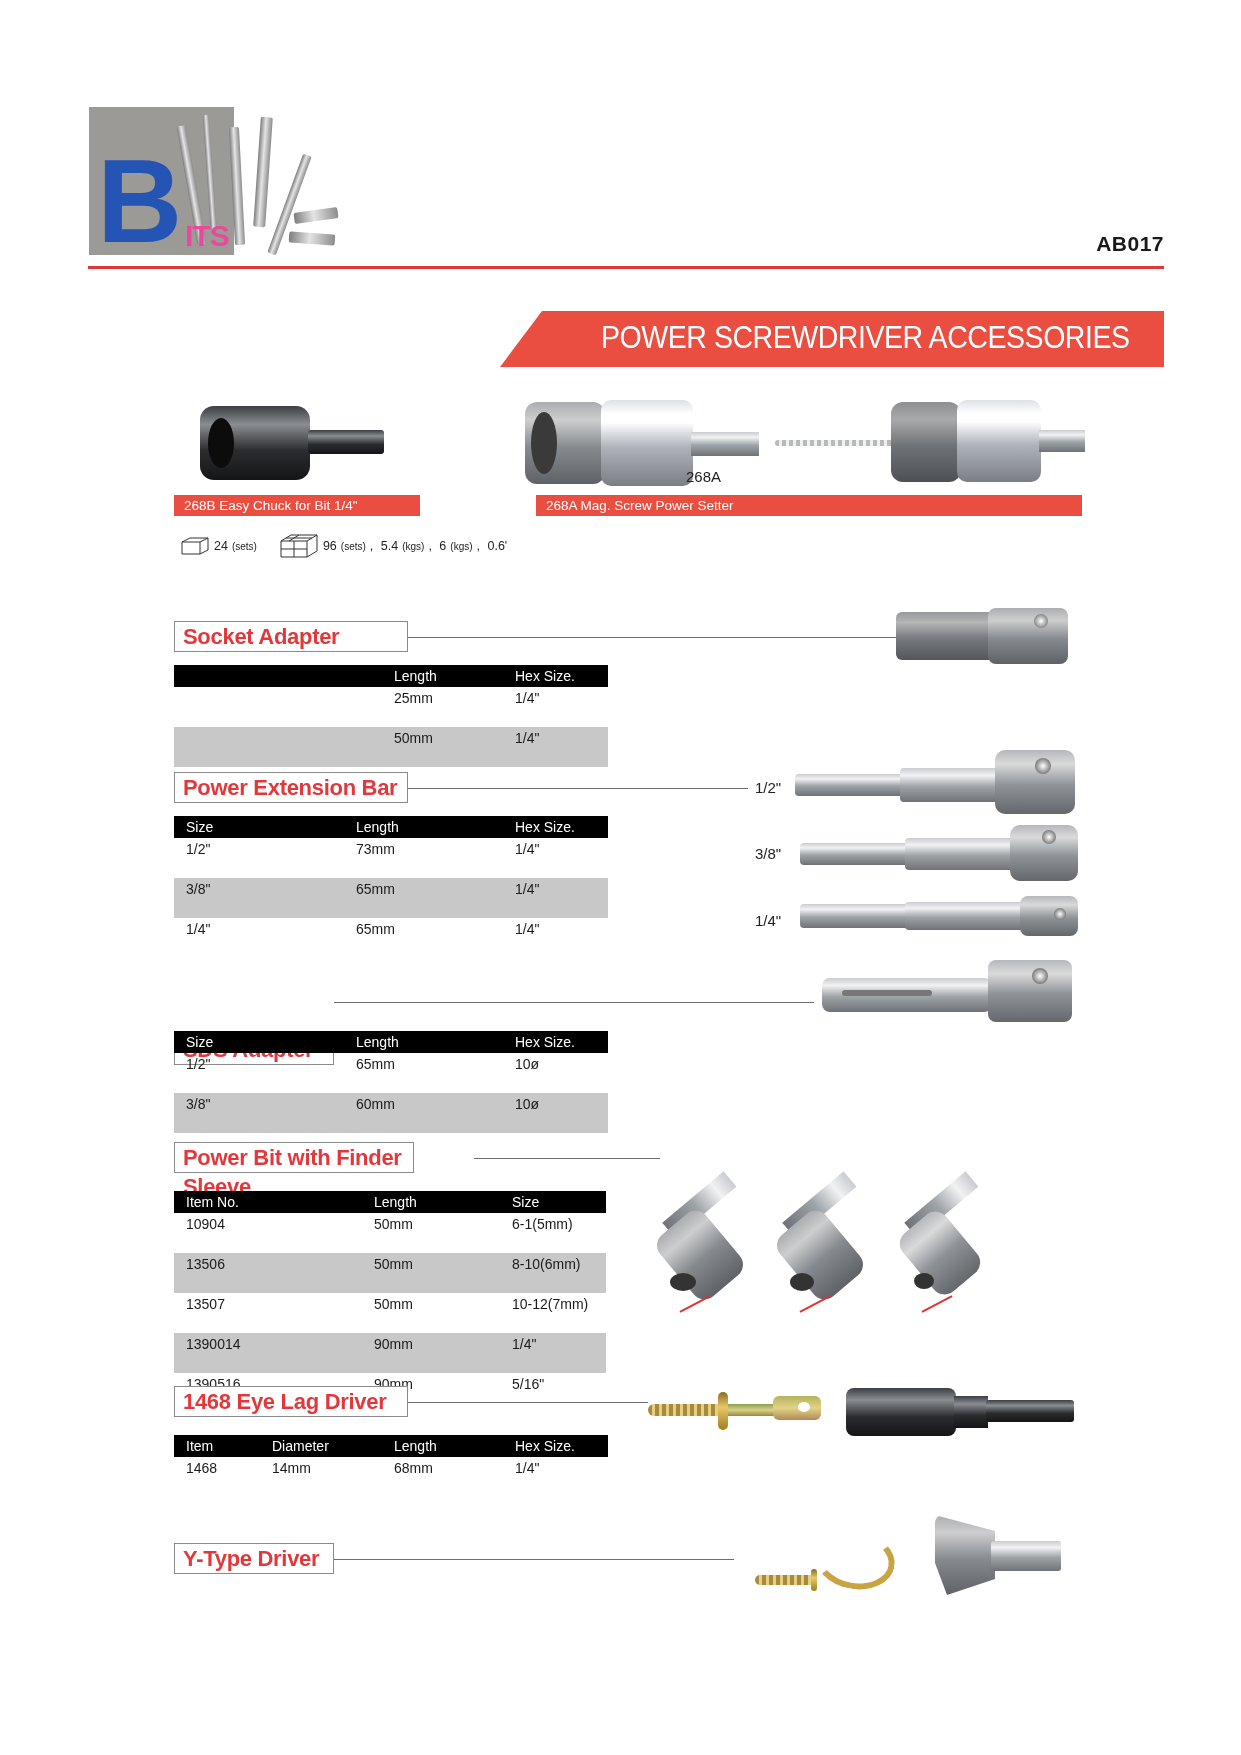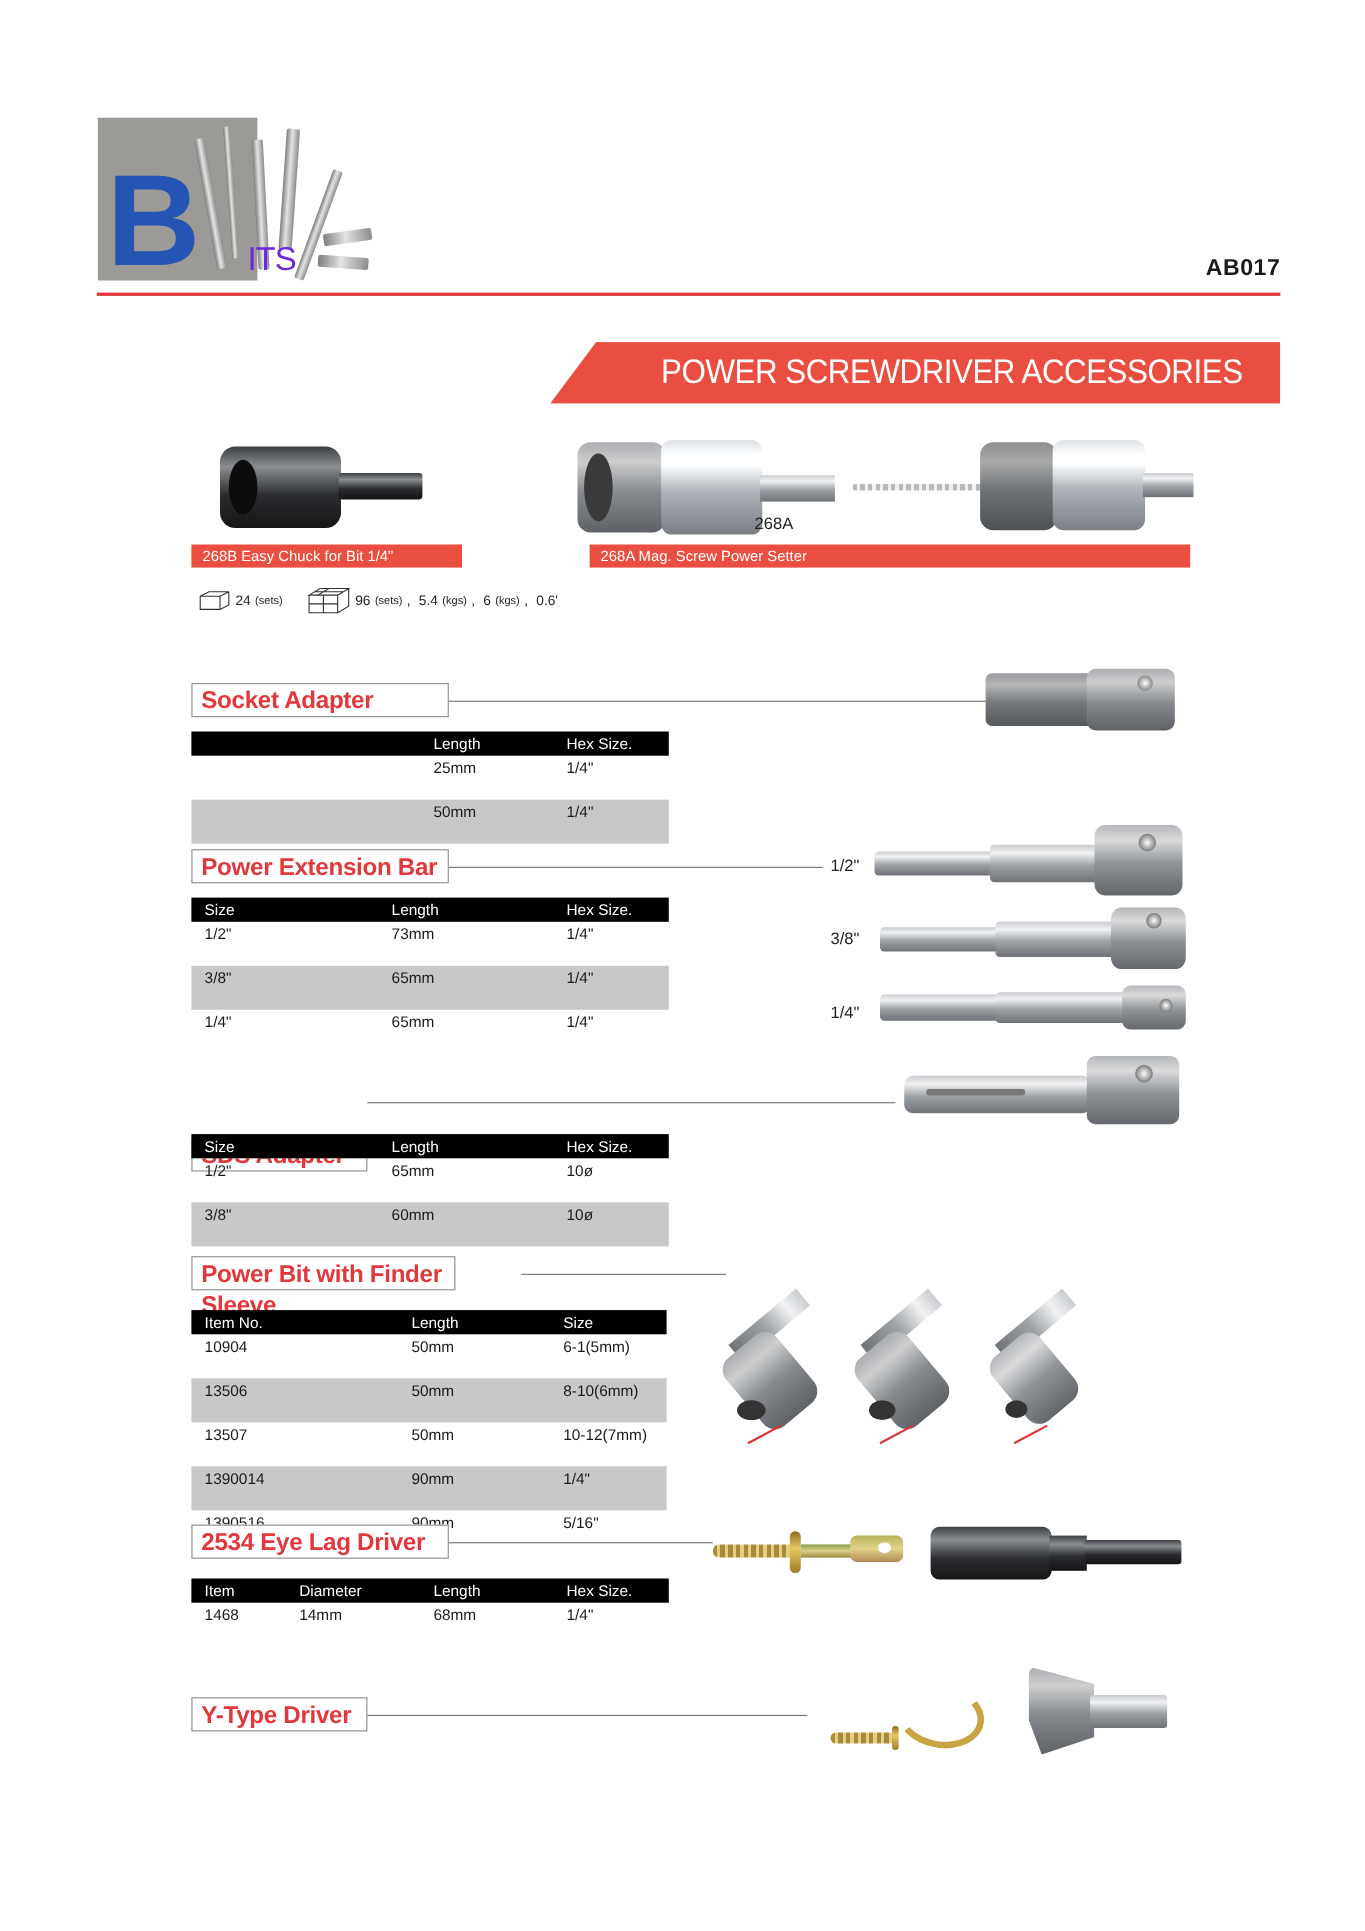--- a/index.html
+++ b/index.html
@@ -5,21 +5,21 @@
   html, body { margin:0; padding:0; background:#ffffff; }
   body { width:1241px; height:1755px; position:relative; overflow:hidden;
          font-family:"Liberation Sans", sans-serif; color:#111; }
   .abs { position:absolute; }
 
   
   .logo { left:89px; top:107px; width:240px; height:148px; }
   .logo-bg { position:absolute; left:0; top:0; width:145px; height:148px; background:#9b9a96; }
   .logo-B { position:absolute; left:8px; top:44px; font-family:"Liberation Sans", sans-serif; font-weight:900;
             font-size:118px; line-height:100px; color:#2455b4; letter-spacing:-4px; }
-  .logo-its { position:absolute; left:96px; top:112px; font-weight:400; font-size:30px; color:#6d28d9; letter-spacing:-1px;margin-left:40px; }
+  .logo-its { position:absolute; left:96px; top:112px; font-weight:700; font-size:30px; color:#ec4899; letter-spacing:-1px; }
   .bit { position:absolute; background:linear-gradient(90deg,#7d7d7d,#e4e4e4 45%,#8c8c8c); border-radius:2px; }
 
   .code { right:77px; top:232px; font-weight:900; font-size:21px; letter-spacing:0.5px; color:#1a1a1a; }
   .header-rule { left:88px; top:266px; width:1076px; height:3px; background:#e0373a; }
 
   
   .banner { left:500px; top:311px; width:664px; height:56px; background:#ea4e40;
             clip-path:polygon(42px 0, 100% 0, 100% 100%, 0 100%); }
   .banner-text { position:absolute; right:34px; top:9px; color:#fff; font-size:31px; letter-spacing:-0.5px; font-weight:400;
                  transform:scaleX(0.92); transform-origin:right; }
@@ -263,21 +263,21 @@
     <span class="cell" style="left:200px">90mm</span>
     <span class="cell" style="left:338px">1/4"</span>
   </div>
   <div class="row">
     <span class="cell" style="left:12px">1390516</span>
     <span class="cell" style="left:200px">90mm</span>
     <span class="cell" style="left:338px">5/16"</span>
   </div>
 </div>
 
-<div class="abs sec-title" style="left:174px;top:1386px;width:234px;">2534 Eye Lag Driver</div>
+<div class="abs sec-title" style="left:174px;top:1386px;width:234px;">1468 Eye Lag Driver</div>
 <div class="abs sec-line" style="left:408px;top:1402px;width:240px;"></div>
 <div class="abs" style="left:648px;top:1390px;width:180px;height:40px;">
   <div class="gold" style="position:absolute;left:0;top:14px;width:80px;height:12px;border-radius:6px;background:repeating-linear-gradient(90deg,#a78a3d 0 4px,#e6cf7f 4px 7px);"></div>
   <div class="gold" style="position:absolute;left:70px;top:2px;width:10px;height:38px;border-radius:5px;"></div>
   <div style="position:absolute;left:80px;top:14px;width:50px;height:12px;background:linear-gradient(180deg,#8aa04a,#d9d18a,#9a8740);"></div>
   <div style="position:absolute;left:125px;top:6px;width:48px;height:24px;border-radius:6px;background:linear-gradient(180deg,#b4b35a,#e2d38a,#b08a56);"></div>
   <div style="position:absolute;left:150px;top:12px;width:12px;height:10px;border-radius:50%;background:#fff;"></div>
 </div>
 <div class="abs" style="left:846px;top:1388px;width:230px;height:48px;">
   <div class="metal-dark" style="position:absolute;left:0;top:0;width:110px;height:48px;border-radius:8px;"></div>

